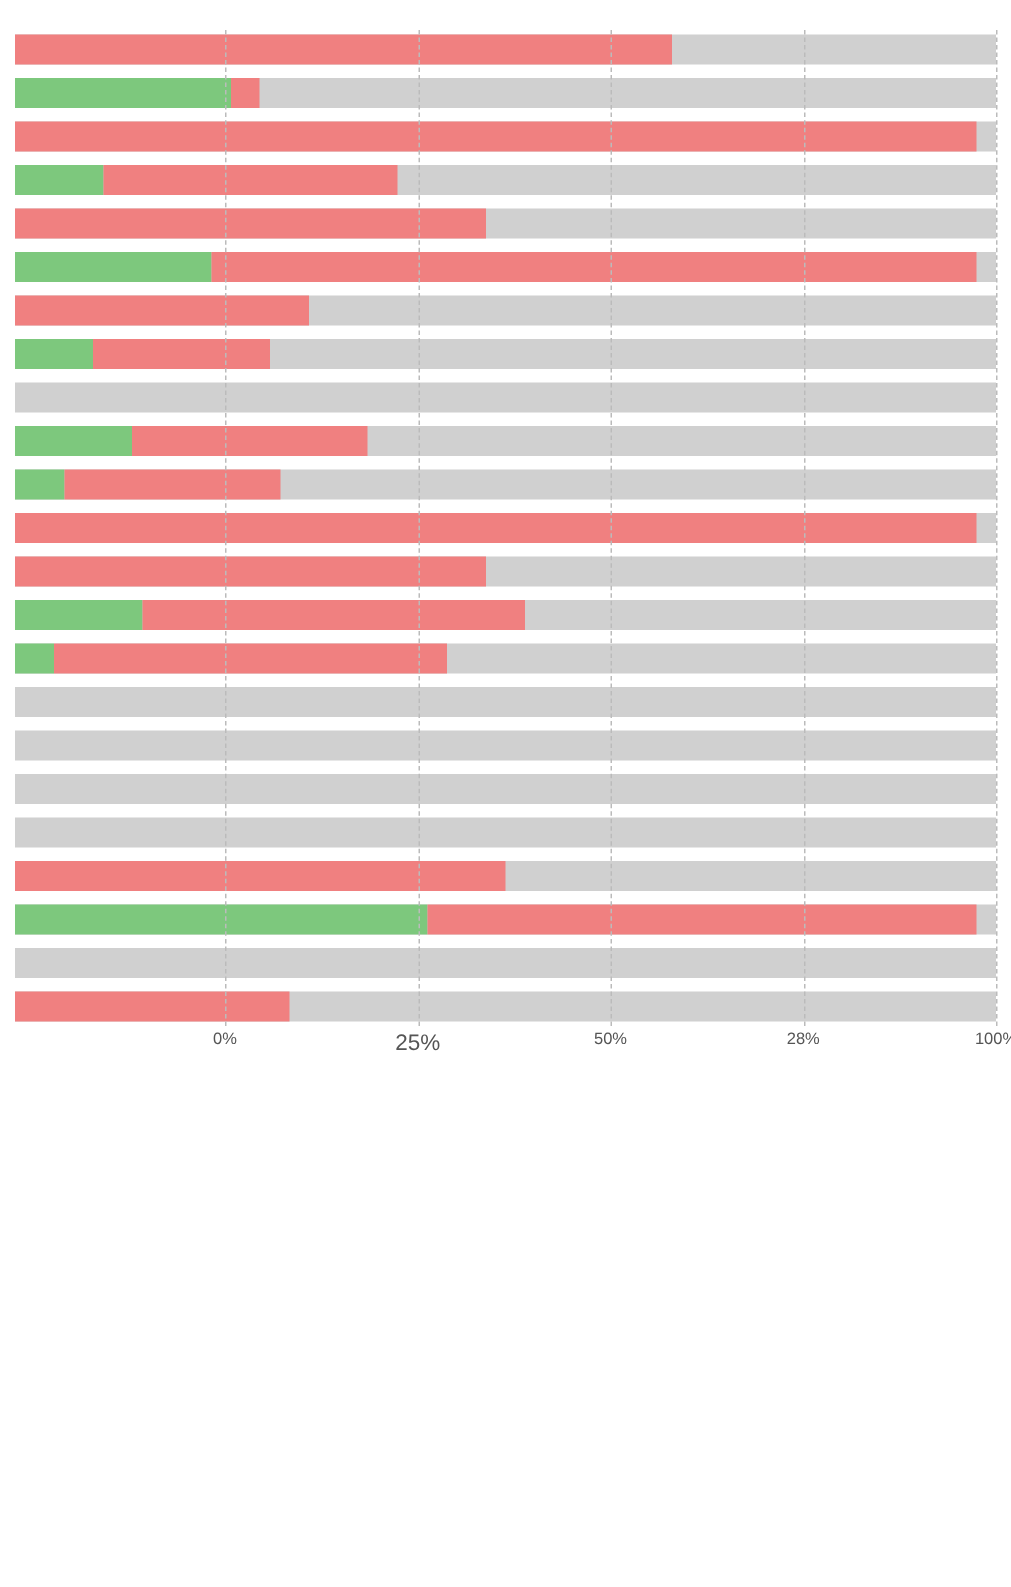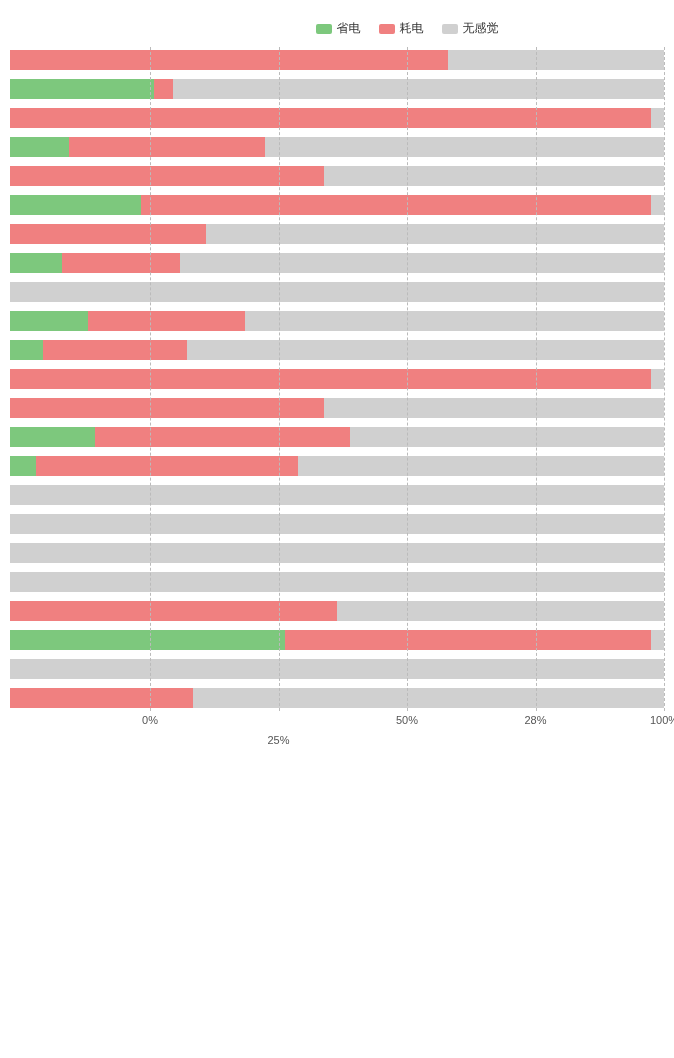--- a/index.html
+++ b/index.html
@@ -68,35 +68,20 @@
       display: inline-block;
     }
     .seg-green { background: #7dc87d; }
     .seg-pink  { background: #f08080; }
   </style>
 </head>
 <body>
 
 <div class="chart-container">
 
-  <div class="legend">
-
-  <div class="legend-item">
-        <div class="legend-swatch" style="background: rgb(125, 200, 125);"></div>
-        <span>省电</span>
-      </div>
-      <div class="legend-item">
-        <div class="legend-swatch" style="background: rgb(240, 128, 128);"></div>
-        <span>耗电</span>
-      </div>
-      <div class="legend-item">
-        <div class="legend-swatch" style="background: rgb(208, 208, 208);"></div>
-        <span>无感觉</span>
-      </div>
-    </div>
 
   <div style="position:relative;">
     <div class="chart-area" id="chart-area">
       
     </div>
     <div style="position: relative;">
         <div id="bars-wrapper" style="position:relative;">
           <div class="bar-row" style="display: flex; align-items: center; margin-bottom: 3px; height: 26px;">
             <div class="bar-label" style="width: 140px; text-align: right; padding-right: 10px; font-size: 11.5px; color: rgb(68, 68, 68); flex-shrink: 0; line-height: 1.2; white-space: pre-line;">iPhone 11</div>
             <div class="bar-track" style="flex: 1 1 0%; height: 20px; background: rgb(208, 208, 208); position: relative; display: flex;">
@@ -242,18 +227,18 @@
           <div style="position: absolute; top: 0px; bottom: 0px; left: 25%; width: 1px; border-left: 1px dashed rgb(187, 187, 187); pointer-events: none;"></div>
           <div style="position: absolute; top: 0px; bottom: 0px; left: 50%; width: 1px; border-left: 1px dashed rgb(187, 187, 187); pointer-events: none;"></div>
           <div style="position: absolute; top: 0px; bottom: 0px; left: 75%; width: 1px; border-left: 1px dashed rgb(187, 187, 187); pointer-events: none;"></div>
           <div style="position: absolute; top: 0px; bottom: 0px; left: 100%; width: 1px; border-left: 1px dashed rgb(187, 187, 187); pointer-events: none;"></div>
         </div>
       </div>
   </div>
 
   <div style="position:relative; height:20px; margin-left:140px;" id="x-axis-container">
       <span style="position: absolute; left: 0%; transform: translateX(-50%); font-size: 11px; color: rgb(85, 85, 85);">0%</span>
-      <span style="position: absolute; left: 25%; transform: translateX(-50%); font-size: 11px; color: rgb(85, 85, 85); margin-top: 20px;">25%</span>
+      <span style="position: absolute; left: 25%; transform: translateX(-50%); font-size: 15px; color: rgb(85, 85, 85);">25%</span>
       <span style="position: absolute; left: 50%; transform: translateX(-50%); font-size: 11px; color: rgb(85, 85, 85); text-align: right;">50%</span>
       <span style="position: absolute; left: 75%; transform: translateX(-50%); font-size: 11px; color: rgb(85, 85, 85);">28%</span>
       <span style="position: absolute; left: 100%; transform: translateX(-50%); font-size: 11px; color: rgb(85, 85, 85);">100%</span>
     </div>
 </div>
 
 </body></html>

